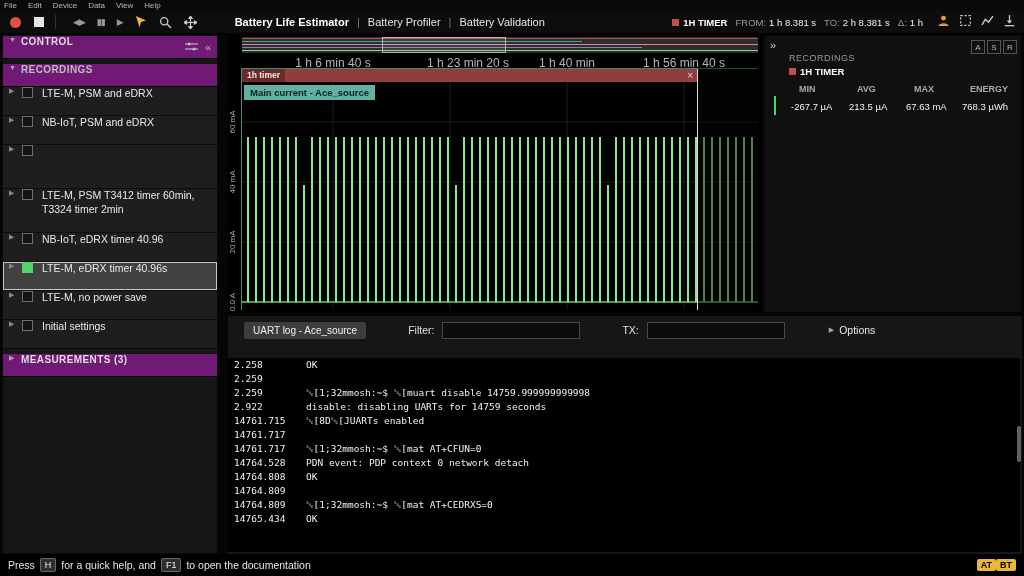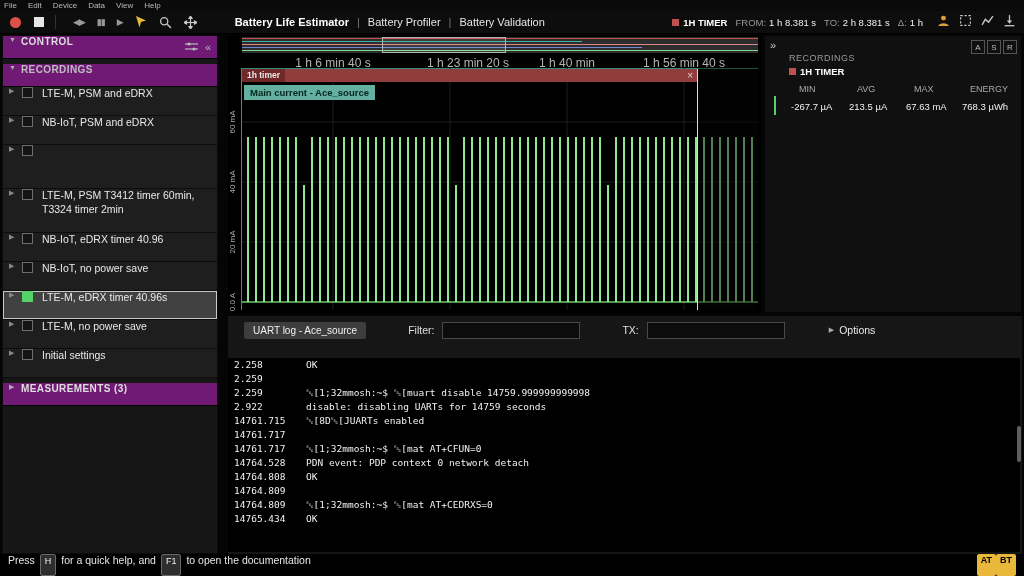--- a/index.html
+++ b/index.html
@@ -67,41 +67,41 @@
   
   #stats{position:absolute;top:35px;left:764px;width:258px;height:278px;background:#101010;border:1px solid #050505;box-sizing:border-box;}
   #stats-expand{position:absolute;left:5px;top:3px;font-size:11px;color:#ccc;cursor:pointer;}
   #asr{position:absolute;right:4px;top:4px;display:flex;gap:2px;}
   .asr-box{width:12px;height:12px;border:1px solid #555;color:#bbb;font-size:8px;display:flex;align-items:center;justify-content:center;cursor:pointer;}
   #stats-title{position:absolute;left:24px;top:17px;font-size:9px;color:#999;letter-spacing:.5px;}
   #stats-timer{position:absolute;left:24px;top:30px;display:flex;align-items:center;font-size:9.5px;font-weight:bold;color:#fff;}
   .stats-row{position:absolute;left:4px;display:grid;grid-template-columns:22px 58px 57px 56px 61px;align-items:center;}
   .stats-head{top:48px;}
   .stats-vals{top:61px;}
-  .stat-col{font-size:9px;font-weight:normal;color:#aaa;padding-left:8px;}
+  .stat-col{font-size:9px;font-weight:bold;color:#aaa;padding-left:8px;}
   .stat-val{font-size:9.5px;color:#f2f2f2;white-space:nowrap;}
   .stats-cb{width:10px;height:10px;margin-left:5px;}
   
   #bottom{position:absolute;top:316px;left:228px;width:794px;height:238px;background:#161616;box-sizing:border-box;}
   #bottom-bar{height:24px;display:flex;align-items:center;padding:2px 4px 0 16px;}
   #uart-tab{background:#3d3d3d;color:#f0f0f0;font-size:10px;padding:3px 9px;border-radius:2px;cursor:pointer;}
   .flt-label{font-size:10.5px;color:#e0e0e0;margin-left:42px;margin-right:8px;}
   .flt-input{width:128px;height:15px;background:#0c0c0c;border:1px solid #484848;color:#eee;font-size:10px;padding:0 4px;}
   #options{margin-left:44px;display:flex;align-items:center;font-size:10.5px;color:#e8e8e8;cursor:pointer;}
   #options .tri{font-size:7px;color:#aaa;margin-right:5px;}
   #log-head{height:15px;background:#1a1a1a;display:flex;align-items:center;margin-top:3px;}
   .lh-cell{font-size:9.5px;color:#b5b5b5;}
   .lh-time{width:72px;padding-left:6px;flex:none;}
   #log-area{position:absolute;top:42px;left:0;right:2px;bottom:2px;background:#000;overflow:hidden;font-family:"DejaVu Sans Mono",monospace;}
   .log-row{display:flex;height:14px;line-height:14px;}
   .log-time{width:72px;padding-left:6px;flex:none;font-size:9.5px;color:#f0f0f0;}
   .log-msg{font-size:9.5px;color:#f0f0f0;white-space:pre;}
   #log-scrollthumb{position:absolute;right:1px;top:110px;width:4px;height:36px;background:#5e5e5e;border-radius:2px;}
   
-  #statusbar{position:absolute;top:554px;left:0;width:1024px;height:22px;background:#000;display:flex;padding:0 8px;box-sizing:border-box;}
+  #statusbar{position:absolute;top:554px;left:0;width:1024px;height:22px;background:#000;display:flex;align-items:center;padding:0 8px;box-sizing:border-box;}
   .sb-text{font-size:10.5px;color:#e6e6e6;}
   .keycap{display:inline-block;background:#2e2e2e;border:1px solid #6a6a6a;border-radius:2px;font-size:9px;padding:0 4px;margin:0 5px;line-height:12px;color:#f0f0f0;}
   #sb-badges{margin-left:auto;display:flex;gap:0;}
   .sb-badge{background:var(--badge-yellow);color:#000;font-size:9px;font-weight:bold;padding:1px 4px;border-radius:2px;}
 </style>
 </head>
 <body>
 
 <div id="menubar">
     <span class="menu-item">File</span>
@@ -222,25 +222,20 @@
       </div>
       <div class="rec-item twoline">
         <span class="tri">▶</span>
         <span class="cb"></span>
         <span class="rec-label">LTE-M, PSM T3412 timer 60min, T3324 timer 2min</span>
       </div>
       <div class="rec-item">
         <span class="tri">▶</span>
         <span class="cb"></span>
         <span class="rec-label">NB-IoT, eDRX timer 40.96</span>
-      </div>
-      <div class="rec-item">
-        <span class="tri">▶</span>
-        <span class="cb"></span>
-        <span class="rec-label">NB-IoT, no power save</span>
       </div>
       <div class="rec-item selected">
         <span class="tri">▶</span>
         <span class="cb checked"></span>
         <span class="rec-label">LTE-M, eDRX timer 40.96s</span>
       </div>
       <div class="rec-item">
         <span class="tri">▶</span>
         <span class="cb"></span>
         <span class="rec-label">LTE-M, no power save</span>

